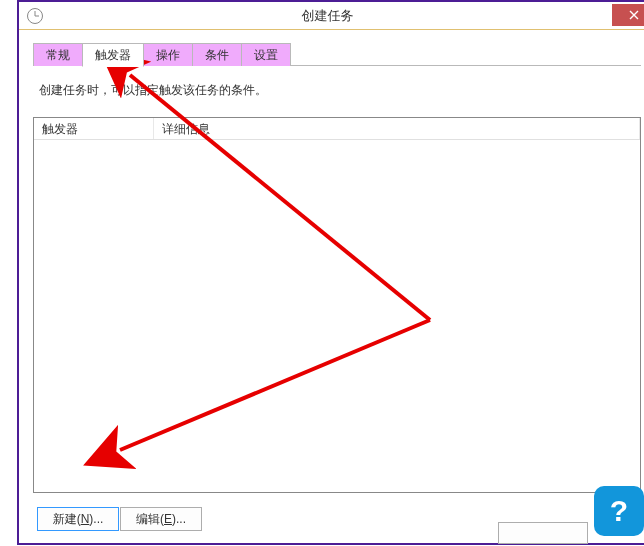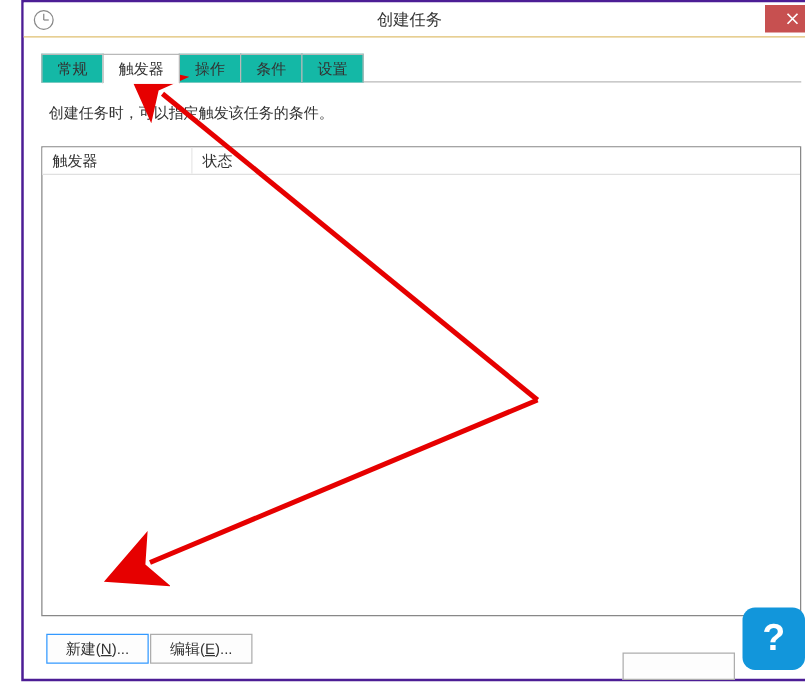--- a/index.html
+++ b/index.html
@@ -77,21 +77,21 @@
   }
   .tabs {
     display: flex;
     border-bottom: 1px solid #b9b9b9;
     height: 24px;
   }
   .tab {
     padding: 3px 12px 0 12px;
     border: 1px solid #b9b9b9;
     border-bottom: none;
-    background: #14b8a6;
+    background: #f0abfc;
     margin-right: -1px;
     height: 23px;
     cursor: pointer;
     color: #333;
     position: relative;
     top: 1px;
   }
   .tab.active {
     height: 24px;
     background: #fff;
@@ -216,21 +216,21 @@
       <div class="tab">操作</div>
       <div class="tab">条件</div>
       <div class="tab">设置</div>
     </div>
 
     <div class="description">创建任务时，可以指定触发该任务的条件。</div>
 
     <div class="listbox">
       <div class="headers">
         <div class="hcol c1">触发器</div>
-        <div class="hcol c3">状态</div>
+        <div class="hcol c2">详细信息</div>
       </div>
       <div class="listbody"></div>
     </div>
 
     <div class="buttons">
       <button class="btn primary">
         <span>新建(<u>N</u>)...</span>
       </button>
       <button class="btn">
         <span>编辑(<u>E</u>)...</span>

